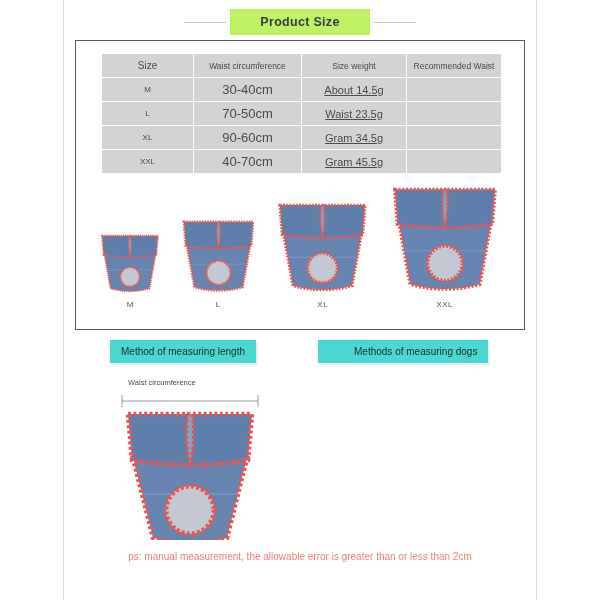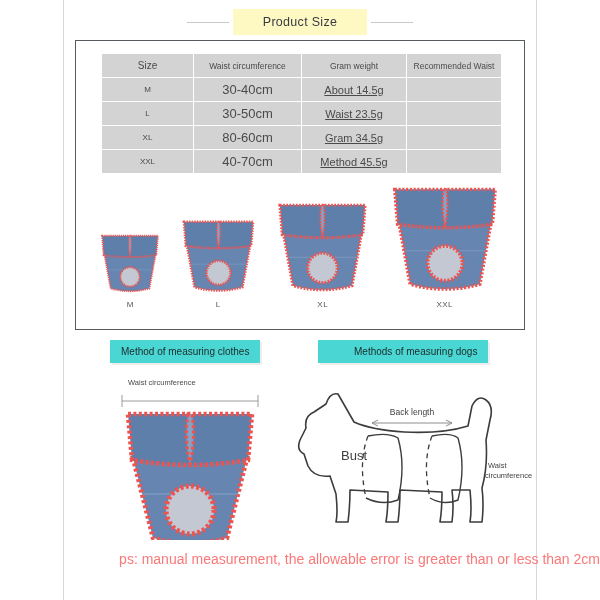--- a/index.html
+++ b/index.html
@@ -36,24 +36,24 @@
     display: flex;
     align-items: center;
     justify-content: center;
   }
   .title-rule {
     width: 42px;
     height: 1px;
     background: #c9c9c9;
   }
   #title-badge {
-    background: #fef9c3;
+    background: #bef264;
     color: #3a3a46;
     font-size: 12.5px;
-    font-weight: normal;
+    font-weight: bold;
     letter-spacing: .3px;
     padding: 6px 30px;
     margin: 0 4px;
   }
 
   
   #main-panel {
     position: absolute;
     left: 75px;
     top: 40px;
@@ -164,22 +164,22 @@
     color: #4a4a4a;
     white-space: nowrap;
   }
   #waist-dim-label { left: 28px; top: 0px; }
 
   
   #footer-note {
     position: absolute;
     left: 0; right: 0;
     top: 551px;
-    text-align: right;
-    font-size: 14px;
+    text-align: center;
+    font-size: 10px;
     color: #fa7878;
   }
 </style>
 </head>
 <body>
 
 <div id="page-frame"></div>
 
 <div id="title-row">
   <div class="title-rule"></div>
@@ -193,47 +193,47 @@
     <colgroup>
         <col class="w1">
         <col class="w2">
         <col class="w3">
         <col class="w4">
       </colgroup>
     <thead>
       <tr>
         <th class="size-head">Size</th>
         <th>Waist circumference</th>
-        <th>Gram weight</th>
+        <th>Size weight</th>
         <th>Recommended Waist</th>
       </tr>
     </thead>
     <tbody>
       <tr>
         <td class="c-size">M</td>
         <td class="c-waist">30-40cm</td>
         <td class="c-gram">About 14.5g</td>
         <td class="c-rec"></td>
       </tr>
       <tr>
         <td class="c-size">L</td>
-        <td class="c-waist">30-50cm</td>
+        <td class="c-waist">70-50cm</td>
         <td class="c-gram">Waist 23.5g</td>
         <td class="c-rec"></td>
       </tr>
       <tr>
         <td class="c-size">XL</td>
-        <td class="c-waist">80-60cm</td>
+        <td class="c-waist">90-60cm</td>
         <td class="c-gram">Gram 34.5g</td>
         <td class="c-rec"></td>
       </tr>
       <tr>
         <td class="c-size">XXL</td>
         <td class="c-waist">40-70cm</td>
-        <td class="c-gram">Method 45.5g</td>
+        <td class="c-gram">Gram 45.5g</td>
         <td class="c-rec"></td>
       </tr>
     </tbody>
   </table>
 
   <div id="product-row">
 
     <div class="product-cell">
       <svg width="62" height="63" viewBox="0 0 160 162">
         <path d="M14 60 L30 148 Q80 162 130 148 L146 60 Z" fill="#6685b0" stroke="#ef5350" stroke-width="5" stroke-dasharray="3 2.4"></path>
@@ -275,21 +275,21 @@
         <line x1="22" y1="100" x2="138" y2="100" stroke="#7d99bf" stroke-width="1.6"></line>
         <circle cx="80" cy="118" r="25" fill="#c3c8d2" stroke="#ef5350" stroke-width="5.5" stroke-dasharray="3 2.4"></circle>
       </svg>
       <div class="product-label">XXL</div>
     </div>
 
   </div>
 </div>
 
 <div id="chip-row">
-  <div class="chip" id="chip-clothes">Method of measuring clothes</div>
+  <div class="chip" id="chip-clothes">Method of measuring length</div>
   <div class="chip" id="chip-dogs">Methods of measuring dogs</div>
 </div>
 
 <div id="diagram-row">
 
   <div id="clothes-diagram">
     <div class="dim-label" id="waist-dim-label">Waist circumference</div>
     <svg width="190" height="150" viewBox="0 0 190 150" style="position:absolute;left:0;top:12px;">
 
       <line x1="22" y1="11" x2="158" y2="11" stroke="#9a9a9a" stroke-width="1"></line>
@@ -297,42 +297,15 @@
       <line x1="158" y1="5" x2="158" y2="17" stroke="#9a9a9a" stroke-width="1"></line>
 
       <path d="M33 68 L53 148 Q90 158 127 148 L147 68 Z" fill="#6685b0" stroke="#ef5350" stroke-width="4.6" stroke-dasharray="3 2.4"></path>
       <path d="M28 24 L152 24 L148 70 Q90 80 32 70 Z" fill="#5f7fab" stroke="#ef5350" stroke-width="4.6" stroke-dasharray="3 2.4"></path>
       <path d="M88 24 Q84 48 90 74 Q96 48 92 24 Z" fill="#88a2c4" stroke="#ef5350" stroke-width="3.2" stroke-dasharray="3 2.4"></path>
       <line x1="42" y1="104" x2="138" y2="104" stroke="#7d99bf" stroke-width="1.5"></line>
       <circle cx="90" cy="120" r="24" fill="#c3c8d2" stroke="#ef5350" stroke-width="5" stroke-dasharray="3 2.4"></circle>
     </svg>
   </div>
 
-  <div id="dog-diagram">
-    <svg width="240" height="150" viewBox="0 0 240 150">
-
-      <path d="M46 12 Q38 10 34 22 L22 30 Q12 34 14 46 L8 58 Q4 68 12 72 L16 84
-               Q22 96 38 94 L44 112 Q46 132 44 140 L56 140 Q58 124 58 108
-               L96 110 Q96 128 94 140 L106 140 Q108 124 108 108
-               L150 110 Q150 128 148 140 L160 140 Q162 124 160 108
-               L178 108 Q180 128 178 140 L190 140 Q192 122 190 106
-               Q196 84 194 58 L198 38 Q202 24 194 18 Q186 12 180 24
-               L176 44 Q150 52 112 50 Q80 48 62 40 Q54 26 46 12 Z" fill="#ffffff" stroke="#3c3c3c" stroke-width="1.6" stroke-linejoin="round"></path>
-
-      <path d="M76 54 Q66 80 74 116" fill="none" stroke="#3c3c3c" stroke-width="1.3" stroke-dasharray="5 4"></path>
-      <path d="M76 54 Q96 50 106 56 Q114 84 106 118 Q90 124 74 116" fill="none" stroke="#3c3c3c" stroke-width="1.4"></path>
-
-      <path d="M140 54 Q130 80 138 116" fill="none" stroke="#3c3c3c" stroke-width="1.3" stroke-dasharray="5 4"></path>
-      <path d="M140 54 Q158 50 166 56 Q174 84 166 118 Q152 124 138 116" fill="none" stroke="#3c3c3c" stroke-width="1.4"></path>
-
-      <line x1="80" y1="41" x2="160" y2="41" stroke="#8e8e8e" stroke-width="1"></line>
-      <path d="M80 41 L86 38 M80 41 L86 44" stroke="#8e8e8e" stroke-width="1" fill="none"></path>
-      <path d="M160 41 L154 38 M160 41 L154 44" stroke="#8e8e8e" stroke-width="1" fill="none"></path>
-
-      <text x="120" y="33" font-family="Liberation Sans, sans-serif" font-size="8.5" fill="#3f3f3f" text-anchor="middle" id="svg-back-length">Back length</text>
-      <text x="62" y="78" font-family="Liberation Sans, sans-serif" font-size="13" fill="#3f3f3f" text-anchor="middle" id="svg-bust">Bust</text>
-      <text x="196" y="86" font-family="Liberation Sans, sans-serif" font-size="7.5" fill="#3f3f3f" id="svg-waist1">Waist</text>
-      <text x="193" y="96" font-family="Liberation Sans, sans-serif" font-size="7.5" fill="#3f3f3f" id="svg-waist2">circumference</text>
-    </svg>
-  </div>
 </div>
 
 <div id="footer-note">ps: manual measurement, the allowable error is greater than or less than 2cm</div>
 
 </body></html>

